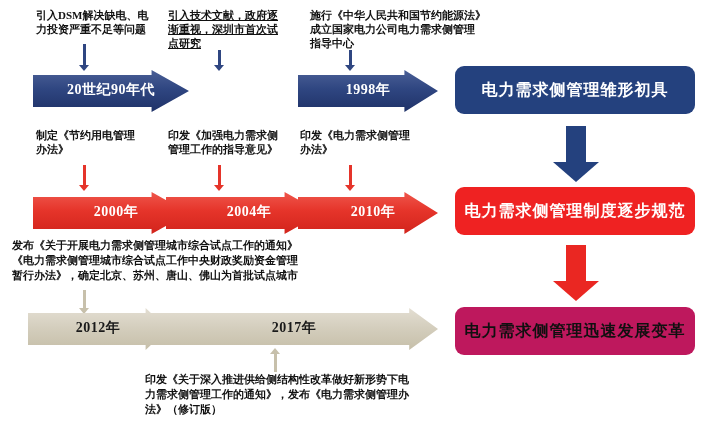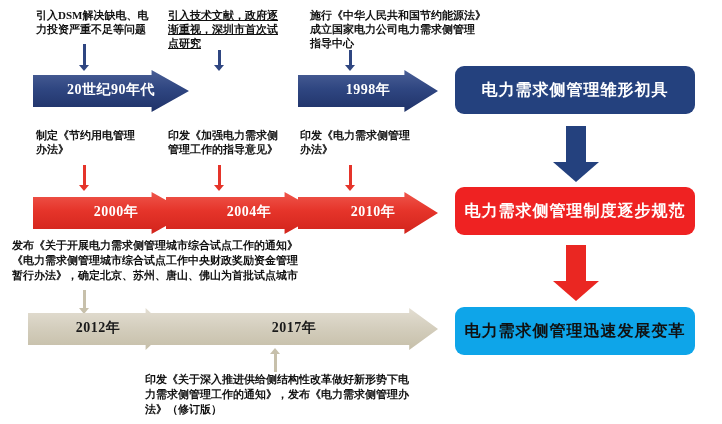--- a/index.html
+++ b/index.html
@@ -113,21 +113,21 @@
   }
   .rbox.blue {
     background: #24417e;
     color: #ffffff;
   }
   .rbox.red {
     background: #ef2222;
     color: #ffffff;
   }
   .rbox.gray {
-    background: #0ea5e9;
+    background: #be185d;
     color: #101010;
   }
 
   
   .fatarrow {
     position: absolute;
     width: 46px;
   }
   .fatarrow .shaft {
     position: absolute;

